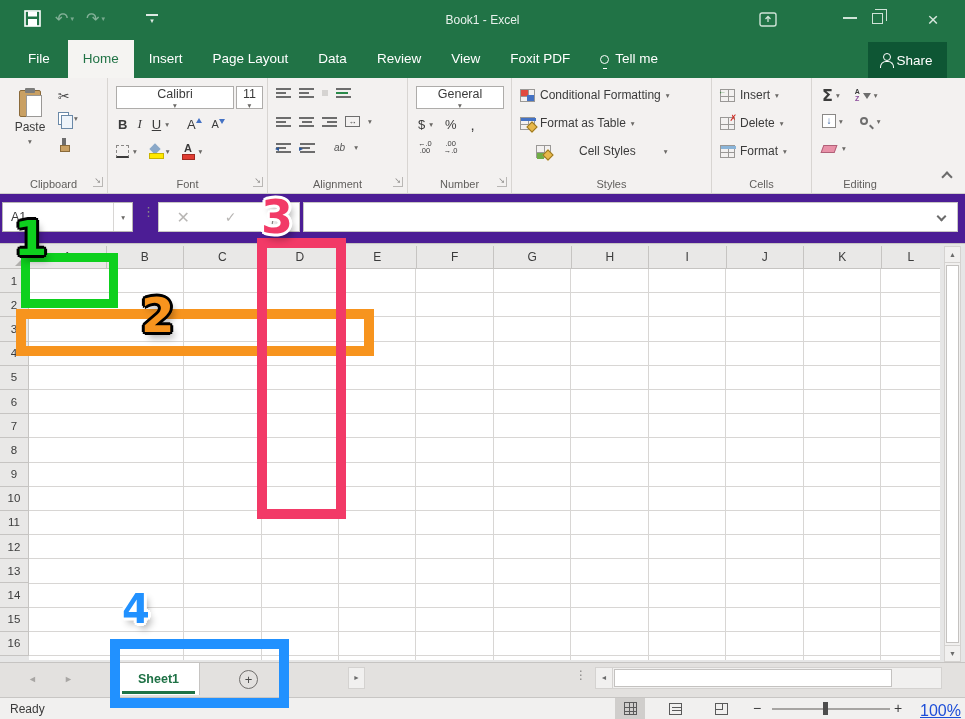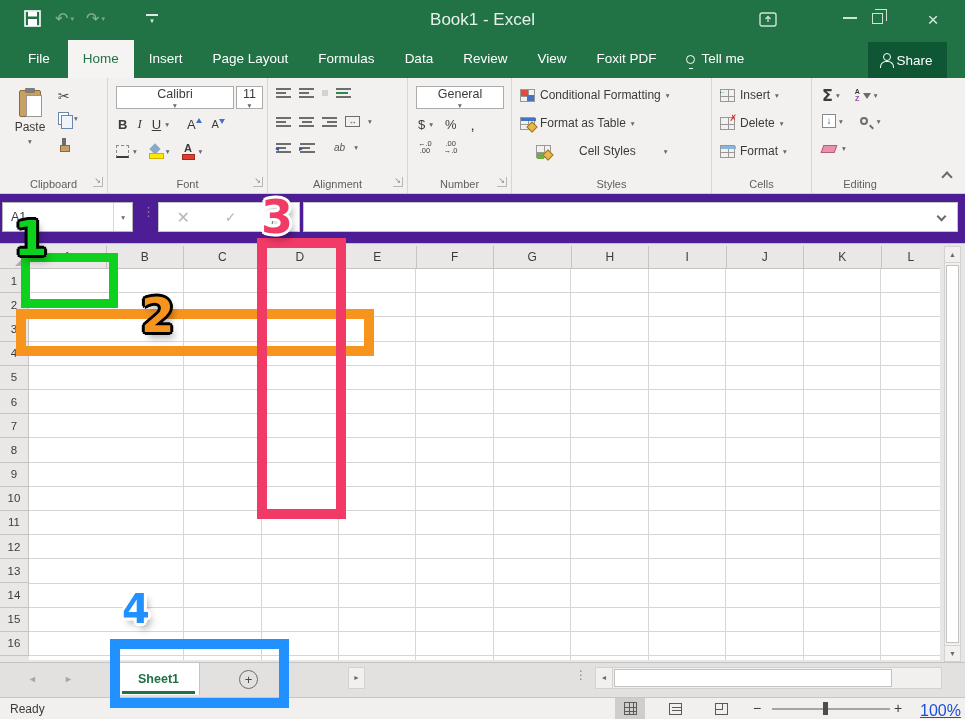--- a/index.html
+++ b/index.html
@@ -4,21 +4,21 @@
 <style>
   html,body{margin:0;padding:0;background:#9a9a9a;}
   *{box-sizing:border-box;}
   #app{position:relative;width:965px;height:719px;overflow:hidden;
        font-family:"Liberation Sans","DejaVu Sans",sans-serif;background:#e6e6e6;}
   .ab{position:absolute;}
 
   
   #titlebar{left:0;top:0;width:965px;height:40px;background:#217346;}
   #title{left:0;top:0;width:100%;height:40px;line-height:40px;text-align:center;
-         color:#e8f1ec;font-size:17px;pointer-events:none;}
+         color:#e8f1ec;font-size:12px;pointer-events:none;}
   .qat{color:#fff;}
   #save-ic{left:24px;top:10px;}
   .undoredo{color:rgba(255,255,255,.45);font-size:16px;line-height:16px;}
   #undo-ic{left:55px;top:11px;} #redo-ic{left:86px;top:11px;}
   .tinycaret{color:rgba(255,255,255,.4);font-size:7px;margin-left:2px;vertical-align:3px;}
   #qat-custom{left:146px;top:14px;width:12px;border-top:2px solid rgba(255,255,255,.85);
               text-align:center;color:rgba(255,255,255,.85);font-size:7px;line-height:9px;}
   .winbtn{color:#cfe3d7;text-align:center;}
   #ribbon-display{left:759px;top:12px;}
   #min-btn{left:843px;top:17px;width:14px;border-top:2px solid #cfe3d7;}
@@ -235,23 +235,20 @@
       <div class="rtab active">
         <span>Home</span>
       </div>
       <div class="rtab">
         <span>Insert</span>
       </div>
       <div class="rtab">
         <span>Page Layout</span>
       </div>
       <div class="rtab">
-        <span>Formulas</span>
-      </div>
-      <div class="rtab">
         <span>Data</span>
       </div>
       <div class="rtab">
         <span>Review</span>
       </div>
       <div class="rtab">
         <span>View</span>
       </div>
       <div class="rtab">
         <span>Foxit PDF</span>

